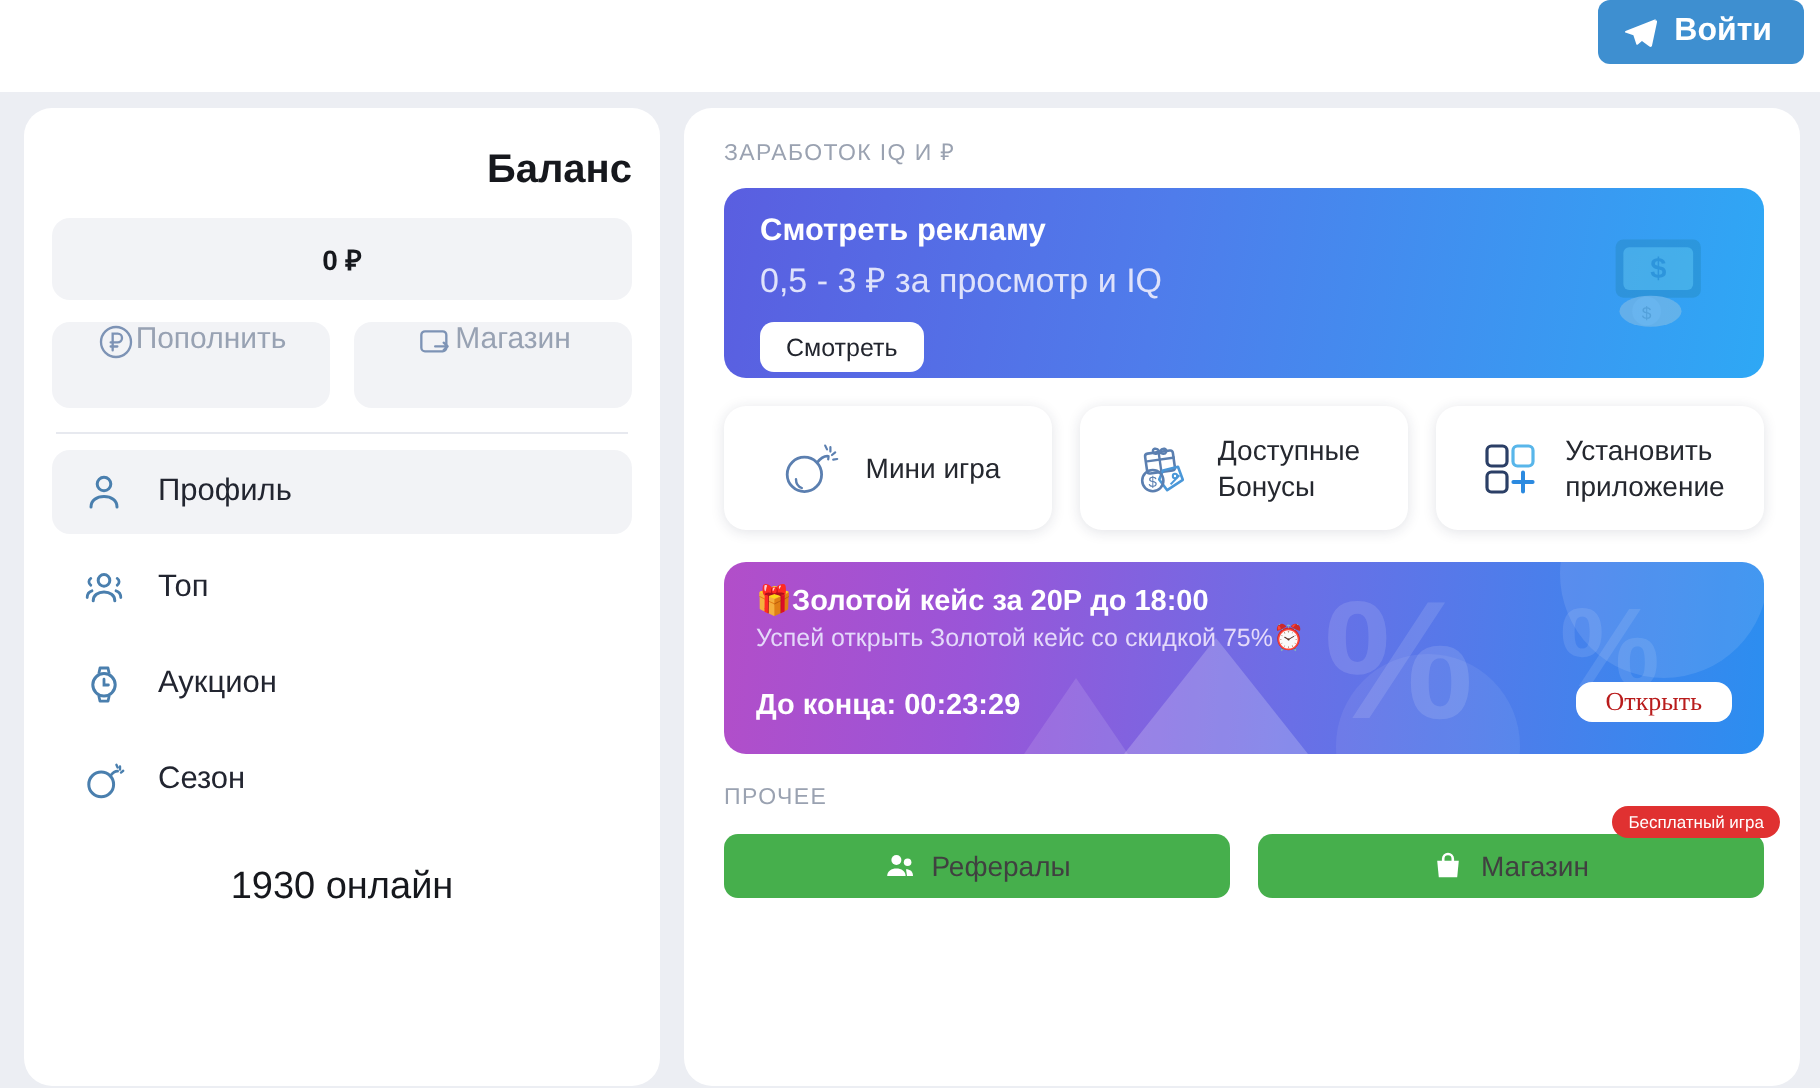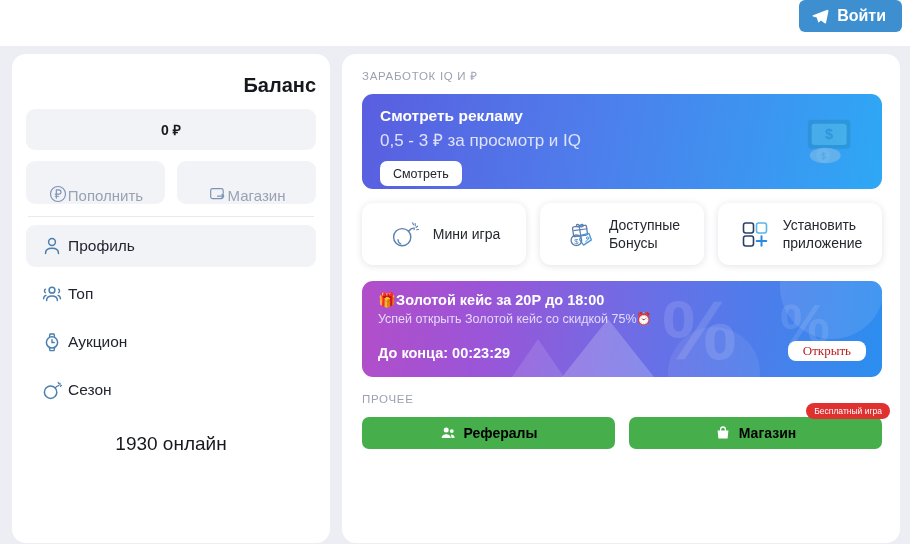--- a/index.html
+++ b/index.html
@@ -88,41 +88,41 @@
     font-size: 14px;
     font-weight: bold;
     color: #16181d;
   }
   .act-cell {
     flex: 1;
     height: 43px;
     background: #f2f3f6;
     border-radius: 9px;
     display: flex;
-    align-items: flex-end;
+    align-items: flex-start;
     justify-content: center;
     gap: 0;
     cursor: pointer;
   }
   .act-cell .lbl {
     font-size: 15px;
     color: #98a2b3;
   }
   .act-icon { width: 20px; height: 20px; display:block; }
 
   .divider {
     height: 1px;
     background: #e7e9ef;
     margin: 12px 2px 8px 2px;
   }
 
   .nav-item {
     display: flex;
     align-items: center;
-    gap: 4px;
+    gap: 15px;
     height: 42px;
     padding: 0 14px;
     border-radius: 9px;
     cursor: pointer;
     margin-bottom: 6px;
   }
   .nav-item.active { background: #f2f3f6; }
   .nav-item .lbl {
     font-size: 15.5px;
     color: #222530;
@@ -285,23 +285,23 @@
     border-radius: 7px;
     display: flex;
     align-items: center;
     justify-content: center;
     gap: 8px;
     cursor: pointer;
     border: none;
     position: relative;
   }
   .green-btn .lbl {
-    color: #000000;
+    color: #404040;
     font-size: 14px;
-    font-weight: bold;
+    font-weight: normal;
   }
   .green-icon { width: 16px; height: 16px; display:block; }
   .free-badge {
     position: absolute;
     right: -8px;
     top: -14px;
     background: #e03131;
     color: #fff;
     font-size: 8.5px;
     padding: 3px 8px;

